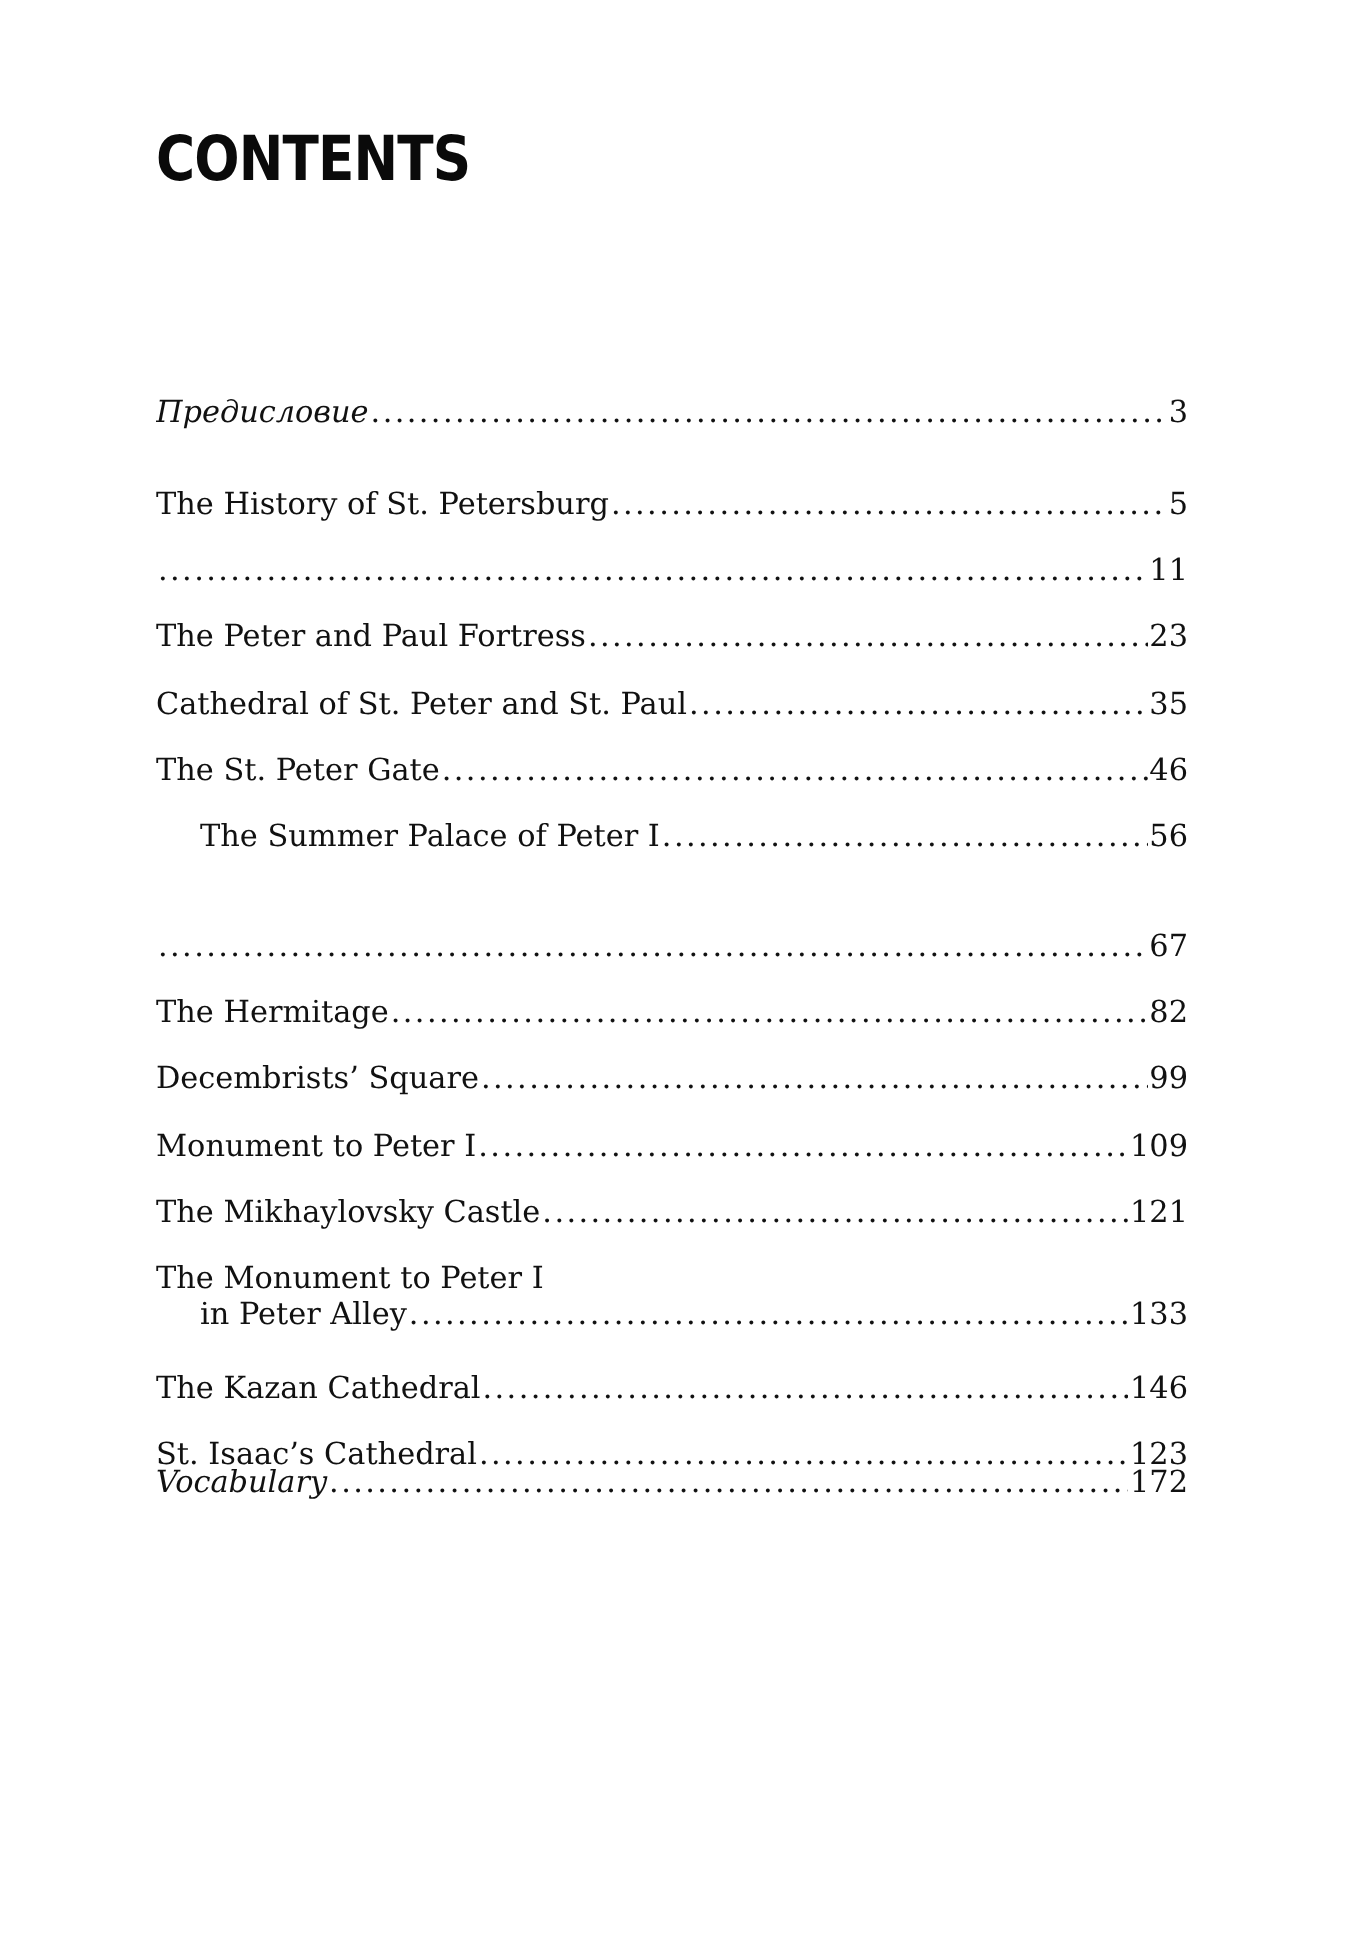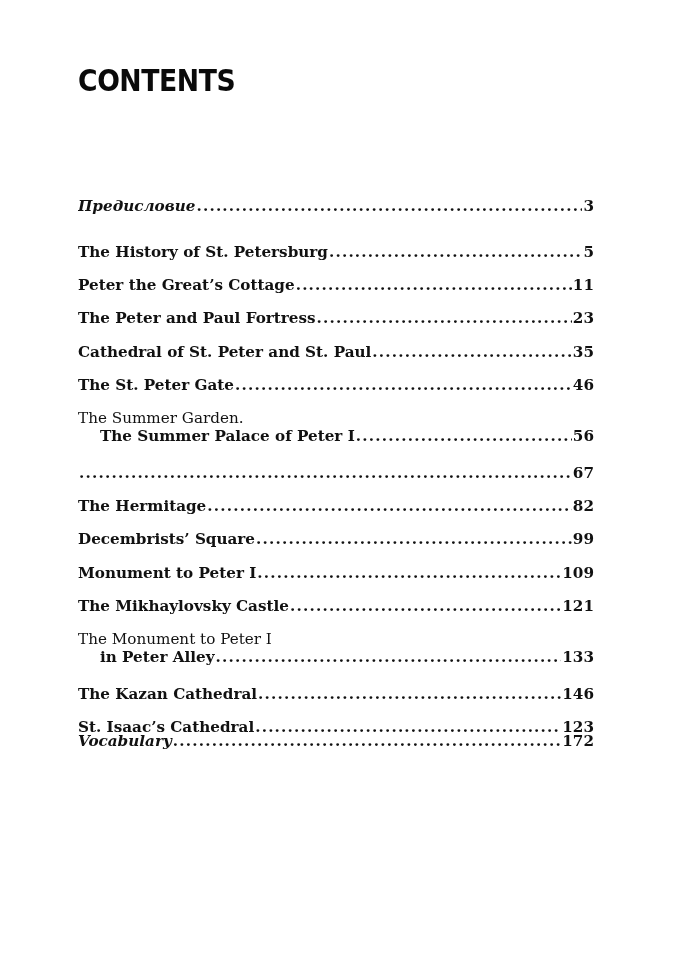--- a/index.html
+++ b/index.html
@@ -33,21 +33,20 @@
       left: 0; width: 516px;
       font-size: 15.2px;
       line-height: 18px;
       cursor: pointer;
     }
     .line {
       display: flex;
       align-items: flex-end;
       white-space: nowrap;
       overflow: hidden;
-      font-weight: bold;
     }
     .first-line { white-space: nowrap; }
     .line.indent { padding-left: 22px; }
     .label { flex: 0 0 auto; }
     .italic .label, .italic .first-line { font-style: italic; }
     .leader {
       flex: 1 1 auto;
       overflow: hidden;
       margin: 0 1px;
       letter-spacing: 1.2px;
@@ -75,21 +74,20 @@
   <div class="entry" style="top:243px">
     <div class="line">
       <span class="label">The History of St. Petersburg</span>
       <span class="leader"></span>
       <span class="page">5</span>
     </div>
   </div>
 
   <div class="entry" style="top:276px">
     <div class="line">
-      <span class="label">Peter the Great’s Cottage</span>
       <span class="leader"></span>
       <span class="page">11</span>
     </div>
   </div>
 
   <div class="entry" style="top:309px">
     <div class="line">
       <span class="label">The Peter and Paul Fortress</span>
       <span class="leader"></span>
       <span class="page">23</span>
@@ -106,21 +104,20 @@
 
   <div class="entry" style="top:376px">
     <div class="line">
       <span class="label">The St. Peter Gate</span>
       <span class="leader"></span>
       <span class="page">46</span>
     </div>
   </div>
 
   <div class="entry" style="top:409px">
-    <div class="first-line">The Summer Garden.</div>
     <div class="line indent">
       <span class="label">The Summer Palace of Peter I</span>
       <span class="leader"></span>
       <span class="page">56</span>
     </div>
   </div>
 
   <div class="entry" style="top:464px">
     <div class="line">
       <span class="leader"></span>

